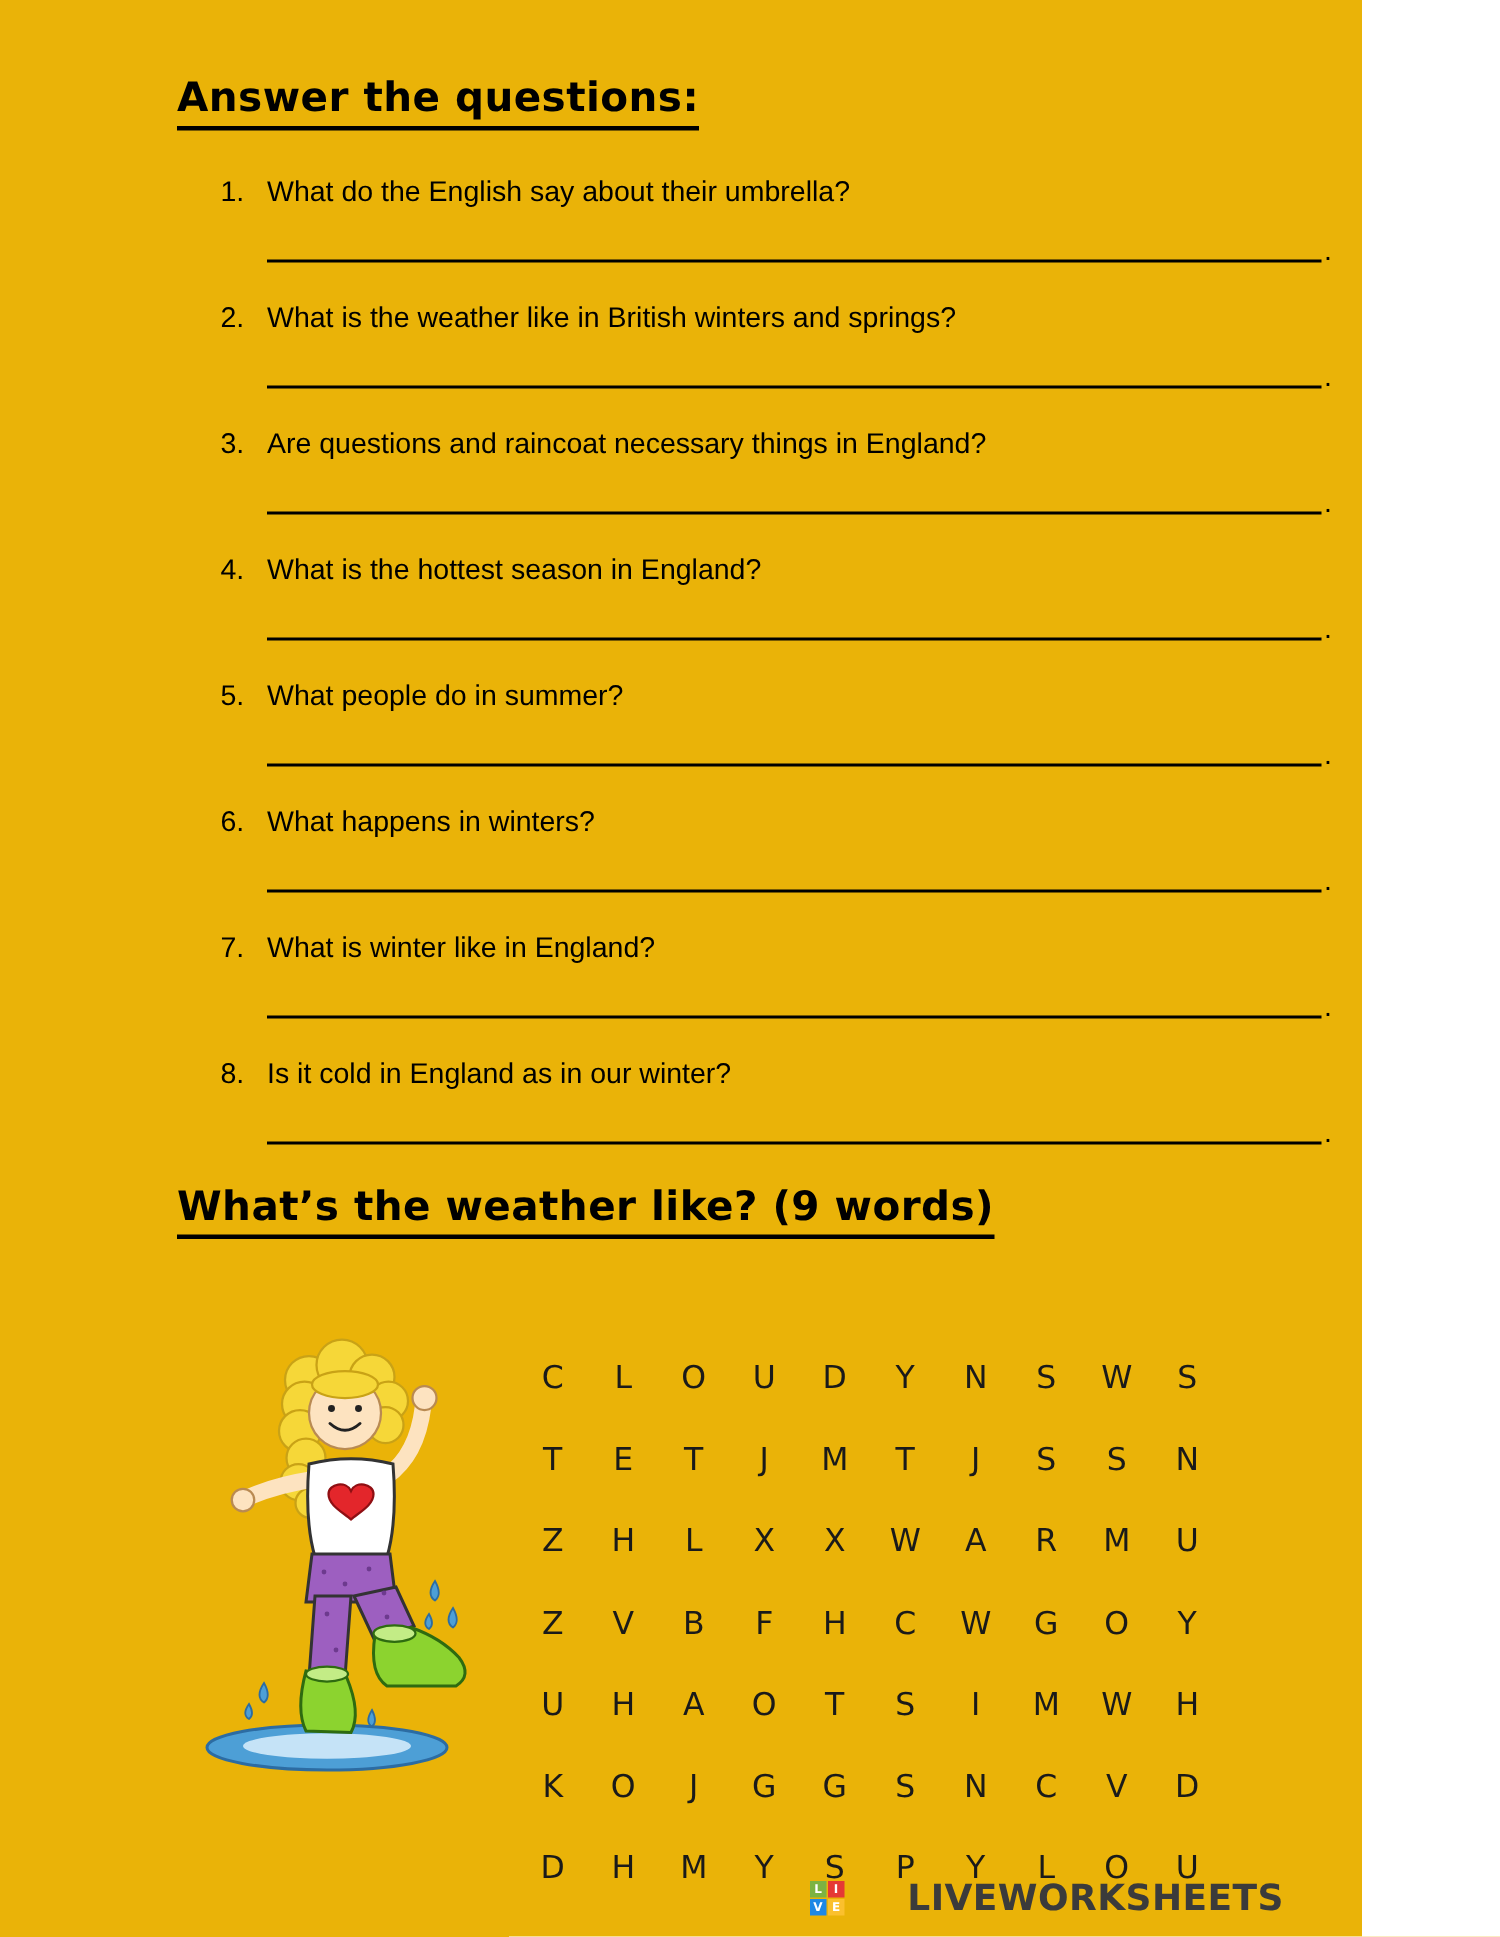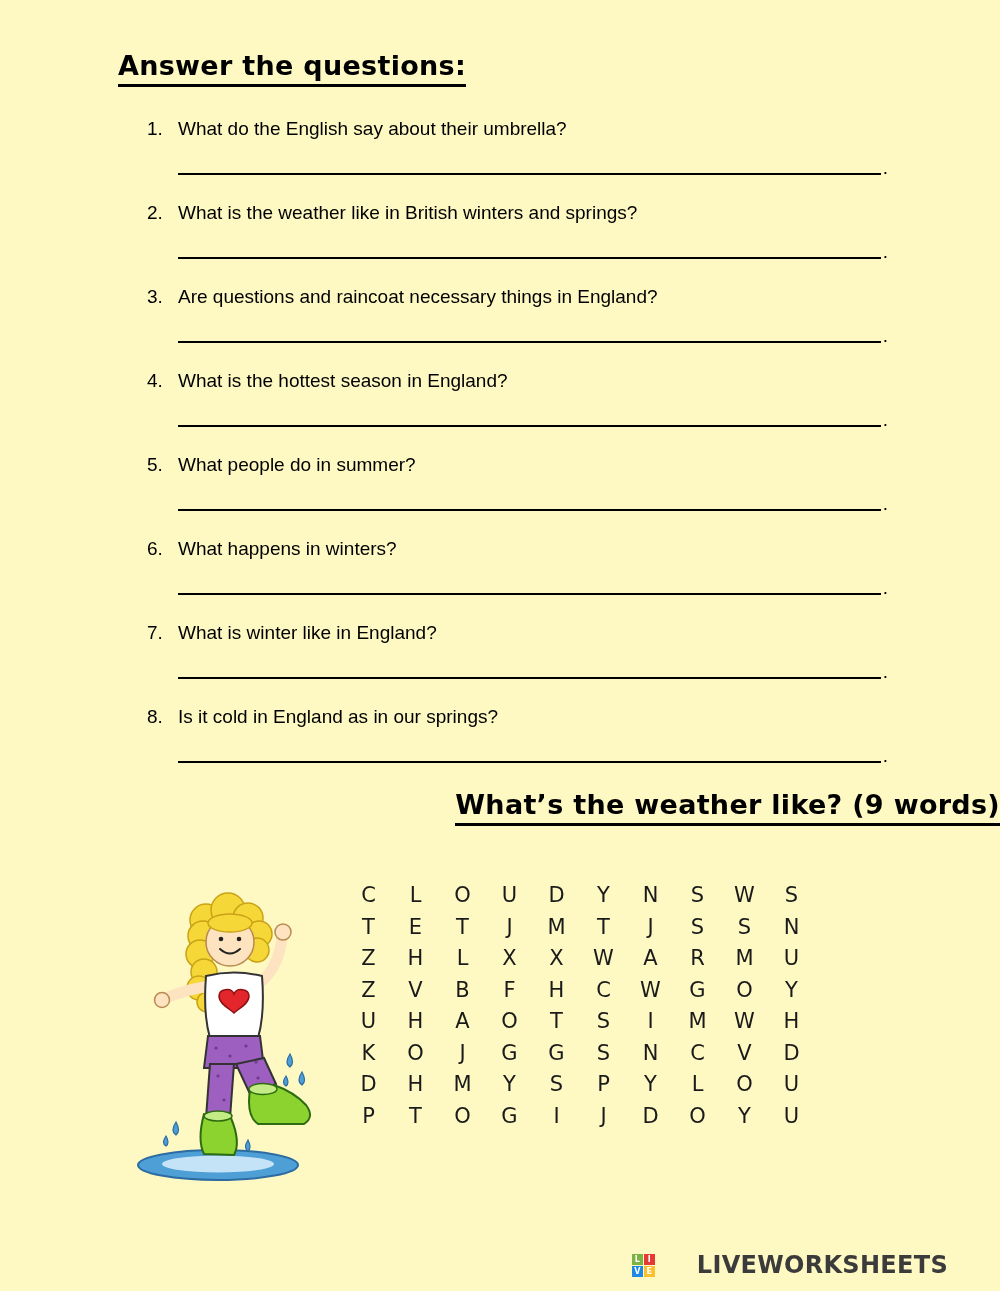--- a/index.html
+++ b/index.html
@@ -1,21 +1,21 @@
 <!DOCTYPE html>
 <html><head>
 <meta charset="utf-8">
 <style>
   * { box-sizing: border-box; }
   html, body { margin: 0; padding: 0; background: #fff; }
   .page {
     position: relative;
-    width: 1000px;
+    width: 908px;
     height: 1291px;
-    background: #fef9c3;
+    background: #eab308;
     overflow: hidden;
     font-family: "Liberation Sans", sans-serif;
     color: #000;
   }
   .content { padding: 50px 0 0 118px; }
 
   .section-title { margin: 0 0 0 0; }
   .section-title .title-text {
     display: inline-block;
     font-family: "DejaVu Sans", sans-serif;
@@ -38,32 +38,32 @@
     display: flex;
     align-items: flex-end;
   }
   .answer-line .line {
     flex: 1;
     height: 20px;
     border-bottom: 2px solid #000;
   }
   .answer-line .period { font-size: 19px; line-height: 14px; margin-left: 2px; }
 
-  .section-title.second { margin-top: 18px; text-align: right; }
+  .section-title.second { margin-top: 18px; }
 
   .bottom { display: flex; align-items: flex-start; margin-top: 52px; }
   .illustration { width: 212px; flex: 0 0 212px; }
   .ws-grid {
     margin-left: 15px;
     margin-top: 2px;
     font-family: "DejaVu Sans", sans-serif;
     font-size: 21px;
     color: #1a1a1a;
   }
-  .ws-row { height: 31.5px; line-height: 31.5px; white-space: nowrap; }
+  .ws-row { height: 31.5px; line-height: 31.5px; white-space: nowrap; margin-top: 23px; }
   .ws-cell { display: inline-block; width: 47px; text-align: center; }
 
   .footer {
     position: absolute;
     right: 52px;
     bottom: 12px;
     display: flex;
     align-items: center;
   }
   .logo {
@@ -173,21 +173,21 @@
     </div>
     <div class="answer-line">
       <span class="line"></span>
       <span class="period">.</span>
     </div>
   </div>
 
   <div class="question">
     <div class="q-row">
       <span class="q-num">8.</span>
-      <span class="q-text">Is it cold in England as in our springs?</span>
+      <span class="q-text">Is it cold in England as in our winter?</span>
     </div>
     <div class="answer-line">
       <span class="line"></span>
       <span class="period">.</span>
     </div>
   </div>
 </div>
 
     <div class="section-title second">
       <span class="title-text">What’s the weather like? (9 words)</span>

